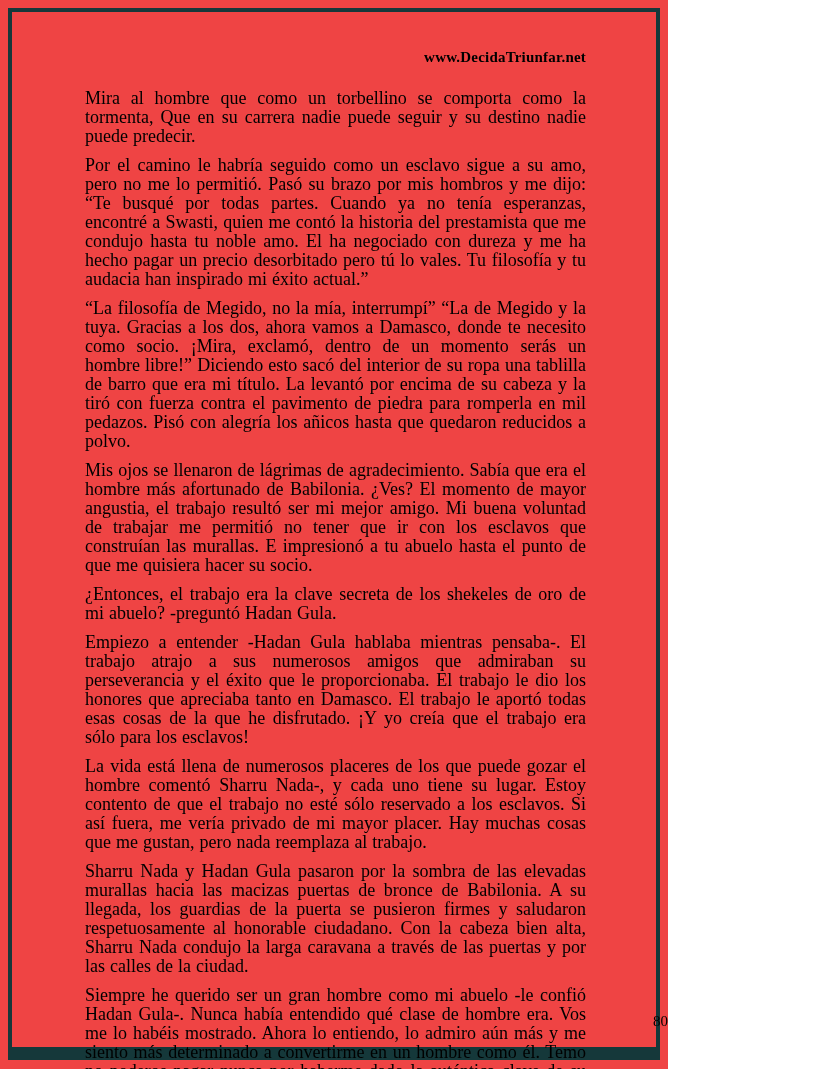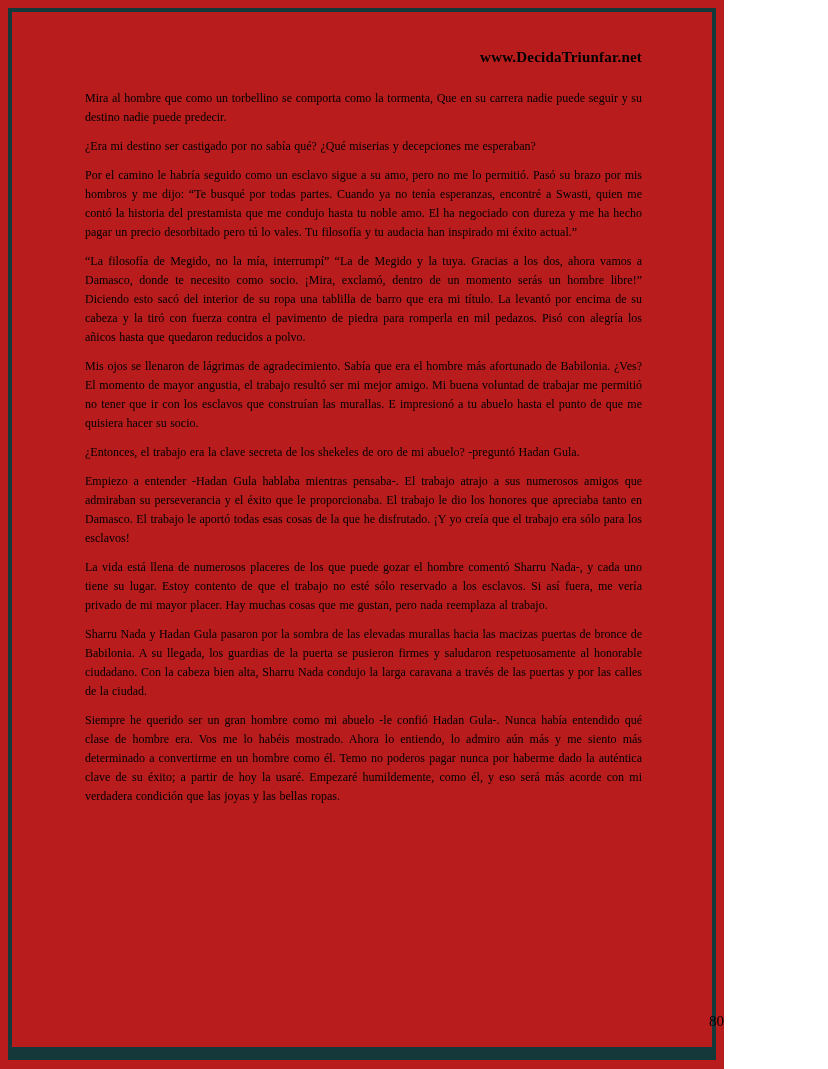--- a/index.html
+++ b/index.html
@@ -2,23 +2,23 @@
 <html style="--frame: #15383a; --text: #000000;"><head>
 <meta charset="utf-8">
 <style>
   html, body {
     margin: 0;
     padding: 0;
     background: #ffffff;
   }
   .sheet {
     position: relative;
-    width: 724px;
+    width: 668px;
     height: 1069px;
-    background: #b91c1c;
+    background: #ef4444;
     box-sizing: border-box;
     font-family: "Liberation Serif", serif;
     color: #000000;
     overflow: hidden;
   }
   .frame {
     position: absolute;
     top: 8px;
     left: 8px;
     right: 8px;
@@ -37,21 +37,21 @@
   }
   .site-header {
     text-align: right;
     font-weight: bold;
     font-size: 15px;
     line-height: 19px;
     margin: 0 0 22px 0;
     letter-spacing: 0.2px;
   }
   .para {
-    font-size: 12px;
+    font-size: 18px;
     line-height: 19px;
     text-align: justify;
     margin: 0 0 10px 0;
     word-spacing: 0.5px;
   }
   .page-number {
     position: absolute;
     bottom: 38px;
     left: 0;
     width: 100%;
@@ -63,21 +63,20 @@
 </head>
 <body>
 
 <div class="sheet">
   <div class="frame"></div>
 
   <div class="content">
     <div class="site-header">www.DecidaTriunfar.net</div>
 
     <p class="para">Mira al hombre que como un torbellino se comporta como la tormenta, Que en su carrera nadie puede seguir y su destino nadie puede predecir.</p>
-    <p class="para">¿Era mi destino ser castigado por no sabía qué? ¿Qué miserias y decepciones me esperaban?</p>
     <p class="para">Por el camino le habría seguido como un esclavo sigue a su amo, pero no me lo permitió. Pasó su brazo por mis hombros y me dijo: “Te busqué por todas partes. Cuando ya no tenía esperanzas, encontré a Swasti, quien me contó la historia del prestamista que me condujo hasta tu noble amo. El ha negociado con dureza y me ha hecho pagar un precio desorbitado pero tú lo vales. Tu filosofía y tu audacia han inspirado mi éxito actual.”</p>
     <p class="para">“La filosofía de Megido, no la mía, interrumpí” “La de Megido y la tuya. Gracias a los dos, ahora vamos a Damasco, donde te necesito como socio. ¡Mira, exclamó, dentro de un momento serás un hombre libre!” Diciendo esto sacó del interior de su ropa una tablilla de barro que era mi título. La levantó por encima de su cabeza y la tiró con fuerza contra el pavimento de piedra para romperla en mil pedazos. Pisó con alegría los añicos hasta que quedaron reducidos a polvo.</p>
     <p class="para">Mis ojos se llenaron de lágrimas de agradecimiento. Sabía que era el hombre más afortunado de Babilonia. ¿Ves? El momento de mayor angustia, el trabajo resultó ser mi mejor amigo. Mi buena voluntad de trabajar me permitió no tener que ir con los esclavos que construían las murallas. E impresionó a tu abuelo hasta el punto de que me quisiera hacer su socio.</p>
     <p class="para">¿Entonces, el trabajo era la clave secreta de los shekeles de oro de mi abuelo? -preguntó Hadan Gula.</p>
     <p class="para">Empiezo a entender -Hadan Gula hablaba mientras pensaba-. El trabajo atrajo a sus numerosos amigos que admiraban su perseverancia y el éxito que le proporcionaba. El trabajo le dio los honores que apreciaba tanto en Damasco. El trabajo le aportó todas esas cosas de la que he disfrutado. ¡Y yo creía que el trabajo era sólo para los esclavos!</p>
     <p class="para">La vida está llena de numerosos placeres de los que puede gozar el hombre comentó Sharru Nada-, y cada uno tiene su lugar. Estoy contento de que el trabajo no esté sólo reservado a los esclavos. Si así fuera, me vería privado de mi mayor placer. Hay muchas cosas que me gustan, pero nada reemplaza al trabajo.</p>
     <p class="para">Sharru Nada y Hadan Gula pasaron por la sombra de las elevadas murallas hacia las macizas puertas de bronce de Babilonia. A su llegada, los guardias de la puerta se pusieron firmes y saludaron respetuosamente al honorable ciudadano. Con la cabeza bien alta, Sharru Nada condujo la larga caravana a través de las puertas y por las calles de la ciudad.</p>
     <p class="para">Siempre he querido ser un gran hombre como mi abuelo -le confió Hadan Gula-. Nunca había entendido qué clase de hombre era. Vos me lo habéis mostrado. Ahora lo entiendo, lo admiro aún más y me siento más determinado a convertirme en un hombre como él. Temo no poderos pagar nunca por haberme dado la auténtica clave de su éxito; a partir de hoy la usaré. Empezaré humildemente, como él, y eso será más acorde con mi verdadera condición que las joyas y las bellas ropas.</p>
   </div>
 

